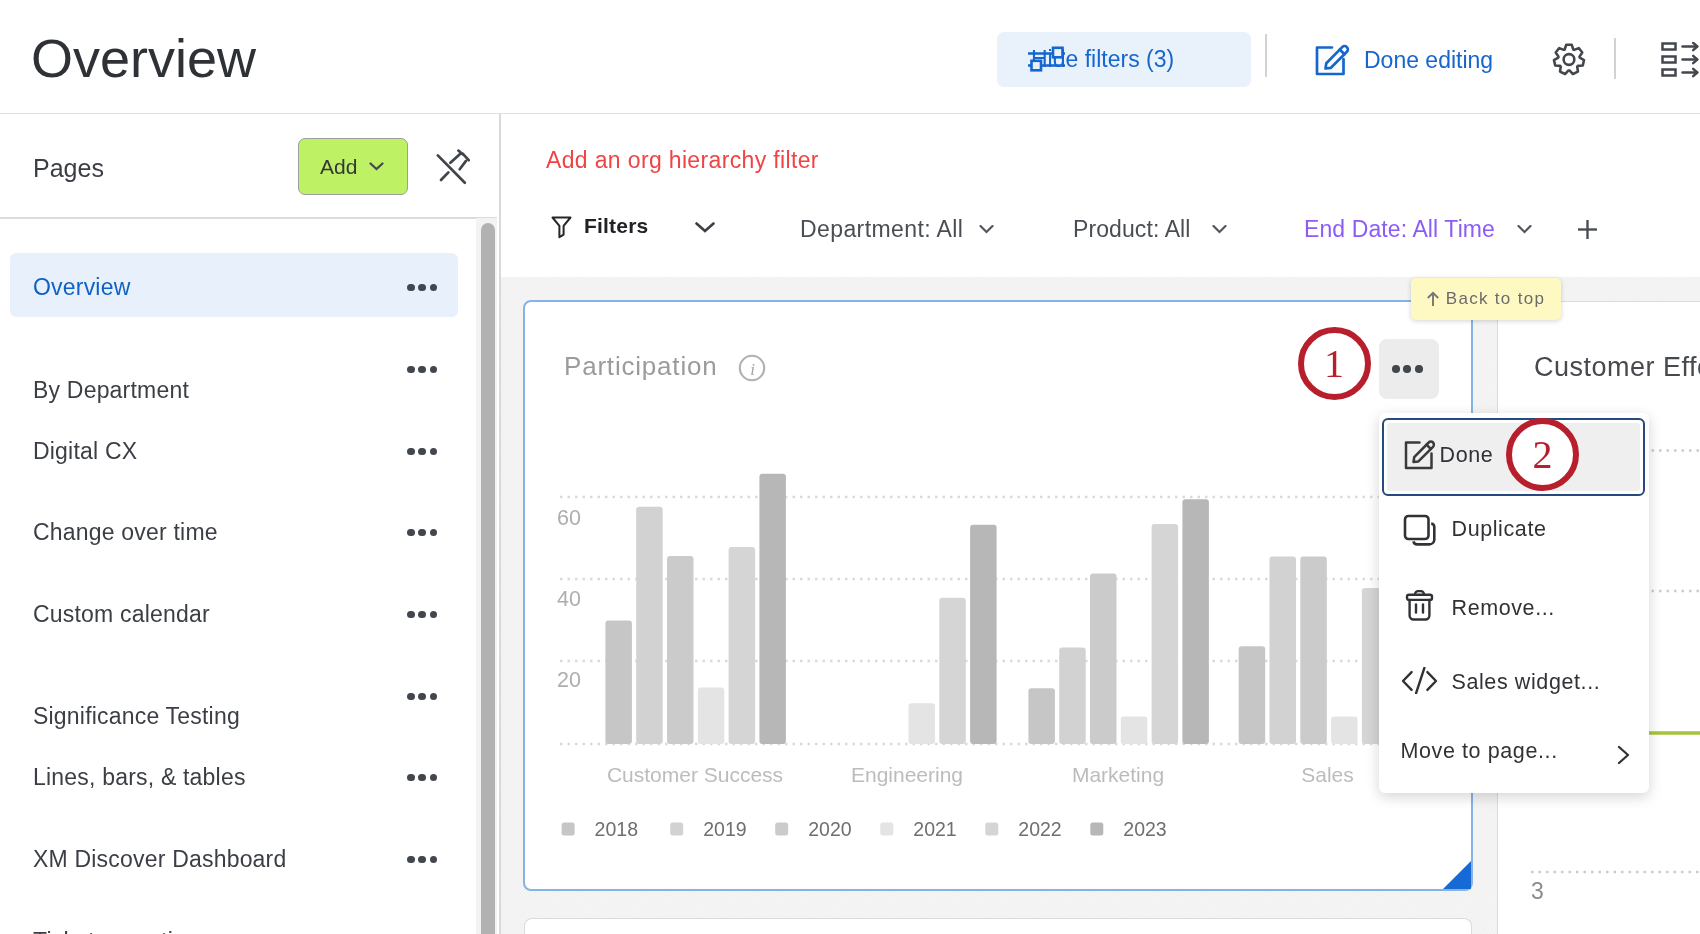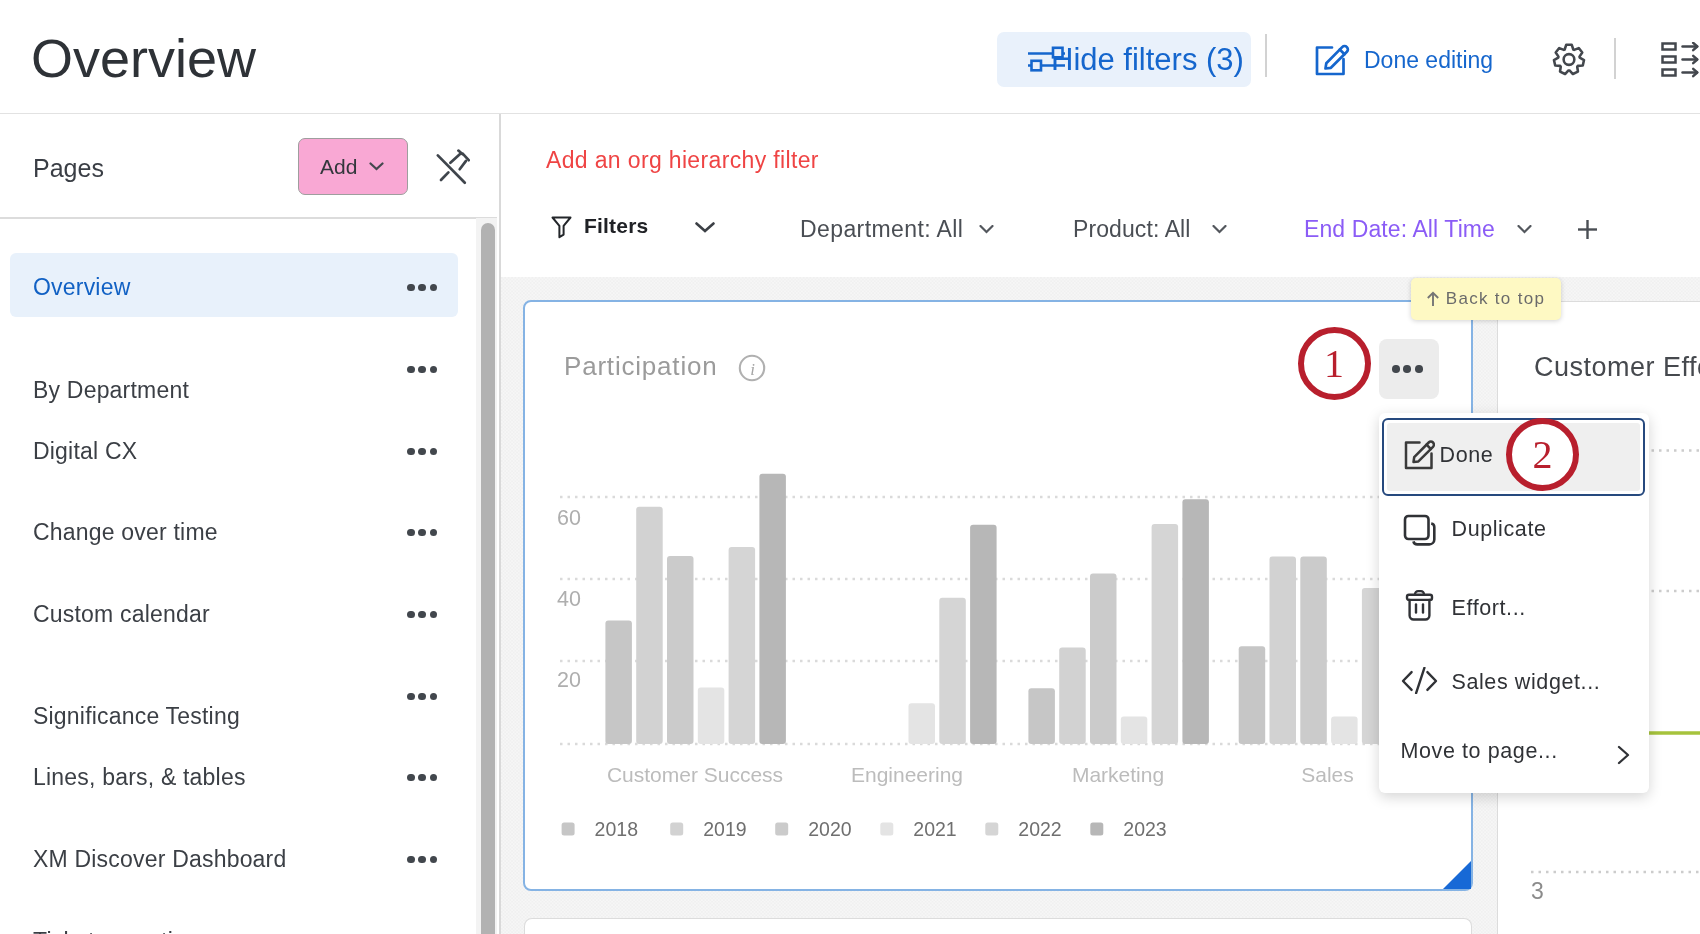--- a/index.html
+++ b/index.html
@@ -22,21 +22,21 @@
 
 <div class="abs row" style="left:997px;top:32px;width:254px;height:55px;background:#e9f1fb;border-radius:7px;">
   <svg class="abs" style="left:30px;top:14px;" width="39" height="27" viewBox="0 0 39 27">
     <g stroke="#1566cd" stroke-width="2.6" fill="#e9f1fb">
       <line x1="1" y1="7.5" x2="38" y2="7.5"></line>
       <rect x="26" y="1.8" width="9.5" height="9.5" fill="#e9f1fb"></rect>
       <line x1="1" y1="19.5" x2="38" y2="19.5"></line>
       <rect x="4.5" y="14.8" width="9.5" height="9.5" fill="#e9f1fb"></rect>
     </g>
   </svg>
-  <span style="margin-left:54px;font-size:31px;color:#1566cd;">Hide filters (3)</span>
+  <span style="margin-left:34px;font-size:23px;color:#1566cd;">Hide filters (3)</span>
 </div>
 <div class="abs" style="left:1265px;top:34px;width:1.5px;height:43px;background:#d2d2d2;"></div>
 
 <svg class="abs" style="left:1313px;top:43px;" width="37" height="35" viewBox="0 0 37 35">
   <g fill="none" stroke="#1566cd" stroke-width="2.7" stroke-linecap="round" stroke-linejoin="round">
     <path d="M19 4.5 H4 V31 H30.5 V16"></path>
     <path d="M12.5 25.5 L13.3 20.2 L29.2 4.1 C30.5 2.8 32.6 2.8 33.9 4.1 C35.2 5.4 35.2 7.5 33.9 8.8 L17.9 24.8 Z"></path>
     <path d="M26.8 6.5 L31.5 11.2"></path>
   </g>
 </svg>
@@ -62,21 +62,21 @@
     <path d="M21.5 17.5 H36"></path>
       <path d="M32.2 13.9 L36.3 17.5 L32.2 21.1"></path>
     <path d="M21.5 30.5 H36"></path>
       <path d="M32.2 26.9 L36.3 30.5 L32.2 34.1"></path>
   </g>
 </svg>
 
 <div class="abs" style="left:0;top:114px;width:500px;height:820px;background:#fff;"></div>
 <div class="abs" style="left:499px;top:114px;width:1.5px;height:820px;background:#d9d9d9;"></div>
 <div class="abs" style="left:33px;top:154px;font-size:25px;color:#3a3e45;">Pages</div>
-<div class="abs row" style="left:298px;top:138px;width:110px;height:57px;border:1.5px solid #9e9e9e;border-radius:7px;background:#f9a8d4;">
+<div class="abs row" style="left:298px;top:138px;width:110px;height:57px;border:1.5px solid #9e9e9e;border-radius:7px;background:#bef264;">
   <span style="margin-left:21px;font-size:21px;color:#33373c;">Add</span>
   <svg style="margin-left:12px;" width="15" height="9" viewBox="0 0 15 9">
       <path d="M1.5 1.5 L7.5 7 L13.5 1.5" fill="none" stroke="#44484e" stroke-width="2.2" stroke-linecap="round"></path>
     </svg>
 </div>
 
 <svg class="abs" style="left:430px;top:149px;" width="40" height="38" viewBox="0 0 40 38">
   <g fill="none" stroke="#3f454c" stroke-width="2.7" stroke-linecap="round">
     <path d="M7.8 6.4 L34.8 33.7"></path>
     <path d="M11 31 L18.4 23.4"></path>
@@ -302,21 +302,21 @@
 
 <svg class="abs" style="left:1405px;top:589px;" width="29" height="33" viewBox="0 0 29 33">
   <g fill="none" stroke="#303236" stroke-width="2.4" stroke-linejoin="round" stroke-linecap="round">
     <path d="M10 5.7 V5.2 C10 3.5 11.4 2.1 13.1 2.1 H15.9 C17.6 2.1 19 3.5 19 5.2 V5.7"></path>
     <rect x="2" y="5.7" width="25" height="5.2" rx="2"></rect>
     <path d="M4.6 10.9 V26.5 C4.6 28.7 6.4 30.5 8.6 30.5 H20.4 C22.6 30.5 24.4 28.7 24.4 26.5 V10.9"></path>
     <path d="M11 15.5 V23.5"></path>
     <path d="M18 15.5 V23.5"></path>
   </g>
 </svg>
-<div class="abs" style="left:1451.5px;top:595.5px;font-size:21.5px;letter-spacing:0.6px;color:#303236;">Effort...</div>
+<div class="abs" style="left:1451.5px;top:595.5px;font-size:21.5px;letter-spacing:0.6px;color:#303236;">Remove...</div>
 
 <svg class="abs" style="left:1400.5px;top:666.5px;" width="37" height="27" viewBox="0 0 37 27">
   <g fill="none" stroke="#303236" stroke-width="2.4" stroke-linecap="round" stroke-linejoin="round">
     <path d="M10.6 5.1 L2 14 L10.6 22.9"></path>
     <path d="M26.4 5.1 L35 14 L26.4 22.9"></path>
     <path d="M23.4 0.8 L15.1 26.2"></path>
   </g>
 </svg>
 <div class="abs" style="left:1451.5px;top:670px;font-size:21.5px;letter-spacing:0.6px;color:#303236;">Sales widget...</div>
 

